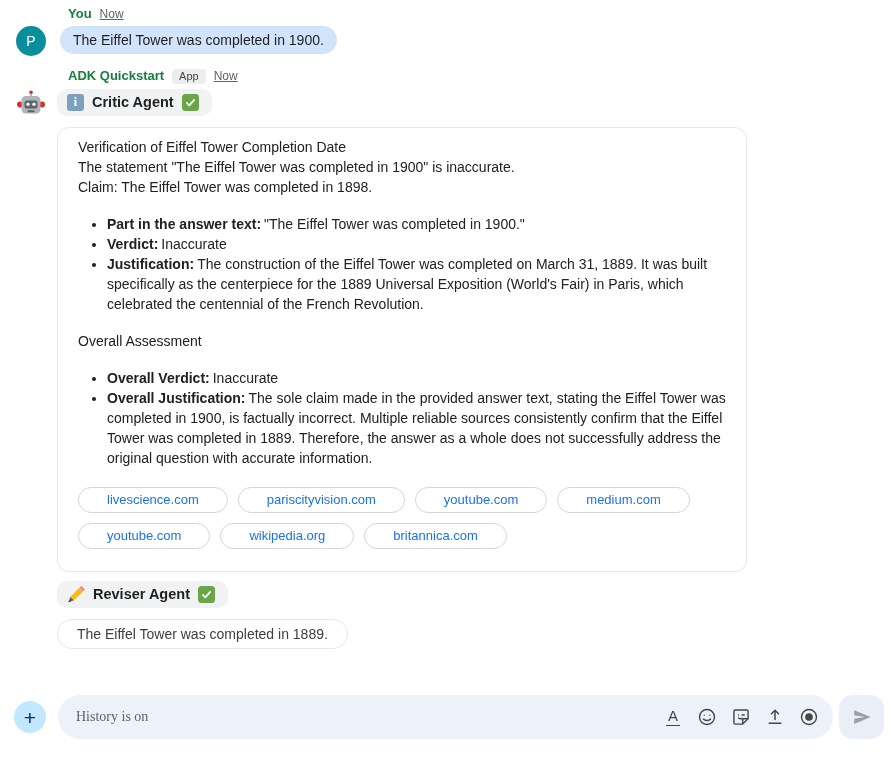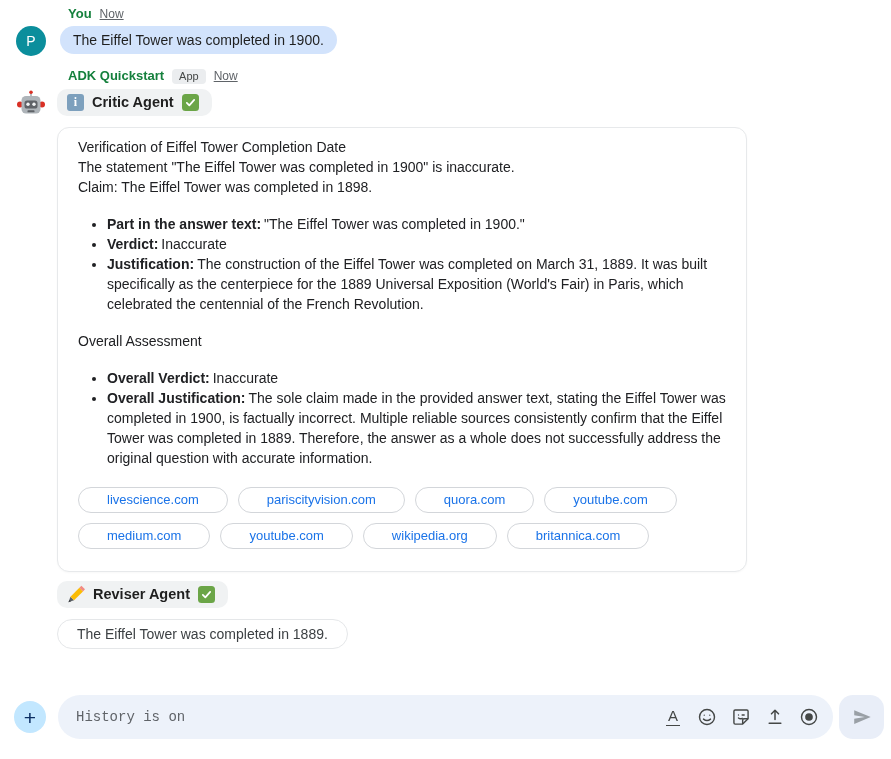--- a/index.html
+++ b/index.html
@@ -57,21 +57,21 @@
                     font-size:14px; line-height:20px; color:#3c4043; }
 
   
   .plus-btn { position:absolute; left:14px; top:701px; width:32px; height:32px;
               border-radius:50%; background:#c2e7ff; color:#0b2e63; border:none;
               font-size:21px; font-weight:400; line-height:1;
               display:flex; align-items:center; justify-content:center; cursor:pointer; }
   .compose { position:absolute; left:58px; top:695px; width:775px; height:44px;
              border-radius:22px; background:#edf2fa; display:flex; align-items:center; }
   .compose-input { flex:1; height:100%; border:none; background:transparent; outline:none;
-                   font-family:Liberation Mono, monospace;
+                   font-family:Liberation Serif, serif;
                    font-size:14px; color:#1f1f1f; padding:0 0 0 18px; }
   .compose-input::placeholder { color:#5f6368; opacity:1; }
   .compose-icons { display:flex; align-items:center; gap:14px; margin-right:14px; }
   .cicon { width:20px; height:20px; display:flex; align-items:center; justify-content:center;
            color:#444746; cursor:pointer; }
   .format-a { font-size:15px; font-weight:500; color:#444746; line-height:1;
               border-bottom:1.6px solid #444746; padding:0 2px 1.5px 2px; }
   .send-btn { position:absolute; left:839px; top:695px; width:45px; height:44px;
               border-radius:14px; background:#e9eef8; border:none;
               display:flex; align-items:center; justify-content:center; cursor:default; }
@@ -152,21 +152,20 @@
       <span class="lbl">Overall Verdict:</span><span>Inaccurate</span>
     </li>
     <li>
       <span class="lbl">Overall Justification:</span><span>The sole claim made in the provided answer text, stating the Eiffel Tower was completed in 1900, is factually incorrect. Multiple reliable sources consistently confirm that the Eiffel Tower was completed in 1889. Therefore, the answer as a whole does not successfully address the original question with accurate information.</span>
     </li>
   </ul>
 
   <div class="chips">
     <span class="chip">livescience.com</span>
     <span class="chip">pariscityvision.com</span>
-    <span class="chip">quora.com</span>
     <span class="chip">youtube.com</span>
     <span class="chip">medium.com</span>
     <span class="chip">youtube.com</span>
     <span class="chip">wikipedia.org</span>
     <span class="chip">britannica.com</span>
   </div>
 </div>
 
 
 <div class="reviser-pill-wrap">

